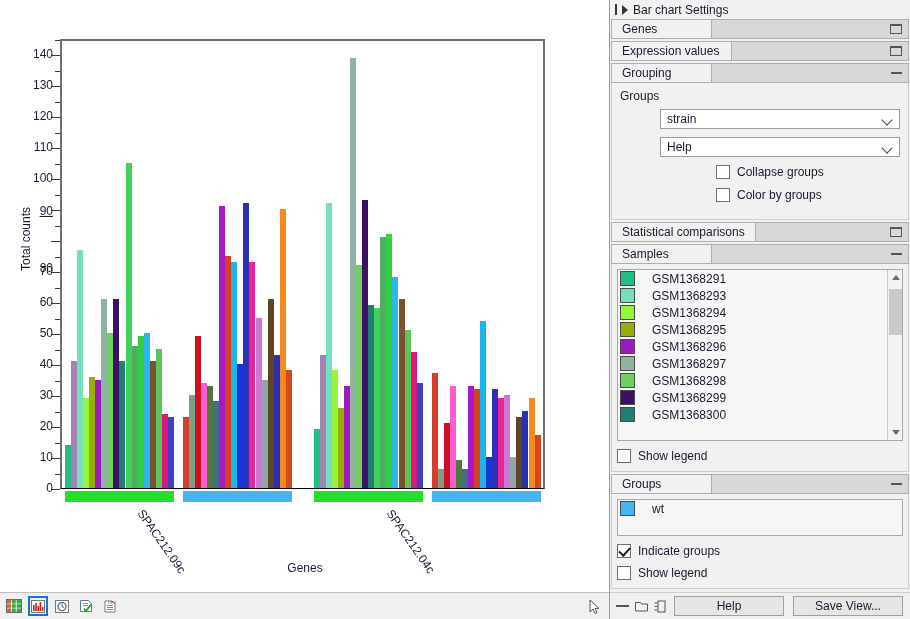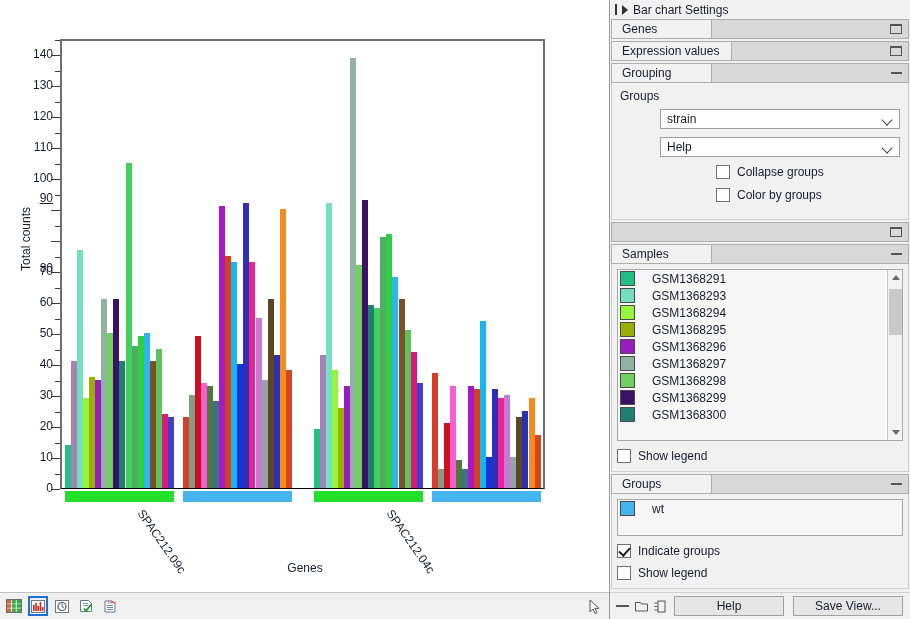--- a/index.html
+++ b/index.html
@@ -338,21 +338,21 @@
         <div class="ytick major" style="left: 51px; top: 303.207px; position: absolute;"></div>
         <div class="ylabel-item" style="top: 295.207px;">60</div>
         <div class="ytick minor" style="left: 55px; top: 287.724px; position: absolute;"></div>
         <div class="ytick major" style="left: 51px; top: 272.241px; position: absolute;"></div>
         <div class="ylabel-item" style="top: 264.241px;">70</div>
         <div class="ytick minor" style="left: 55px; top: 256.759px; position: absolute;"></div>
         <div class="ytick major" style="left: 51px; top: 241.276px; position: absolute;"></div>
         <div class="ylabel-item" style="top: 233.276px; margin-top: 28px;">80</div>
         <div class="ytick minor" style="left: 55px; top: 225.793px; position: absolute;"></div>
         <div class="ytick major" style="left: 51px; top: 210.31px; position: absolute;"></div>
-        <div class="ylabel-item" style="top: 191px; text-decoration: underline;">90</div>
+        <div class="ylabel-item" style="top: 204px; text-decoration: underline;">90</div>
         <div class="ytick minor" style="left: 55px; top: 194.828px; position: absolute;"></div>
         <div class="ytick major" style="left: 51px; top: 179.345px; position: absolute;"></div>
         <div class="ylabel-item" style="top: 171.345px;">100</div>
         <div class="ytick minor" style="left: 55px; top: 163.862px; position: absolute;"></div>
         <div class="ytick major" style="left: 51px; top: 148.379px; position: absolute;"></div>
         <div class="ylabel-item" style="top: 140.379px;">110</div>
         <div class="ytick minor" style="left: 55px; top: 132.897px; position: absolute;"></div>
         <div class="ytick major" style="left: 51px; top: 117.414px; position: absolute;"></div>
         <div class="ylabel-item" style="top: 109.414px;">120</div>
         <div class="ytick minor" style="left: 55px; top: 101.931px; position: absolute;"></div>
@@ -557,20 +557,21 @@
         </div>
         <div class="checkrow">
           <span class="checkbox"></span>
           <span>Color by groups</span>
         </div>
       </div>
     </div>
 
     <div class="section">
       <div class="section-header">
+        <div class="tab" style="min-width:126px">Statistical comparisons</div>
         <div class="filler">
           <span class="hdr-icon folder-glyph"></span>
         </div>
       </div>
     </div>
 
     <div class="section">
       <div class="section-header">
         <div class="tab">Samples</div>
         <div class="filler">

